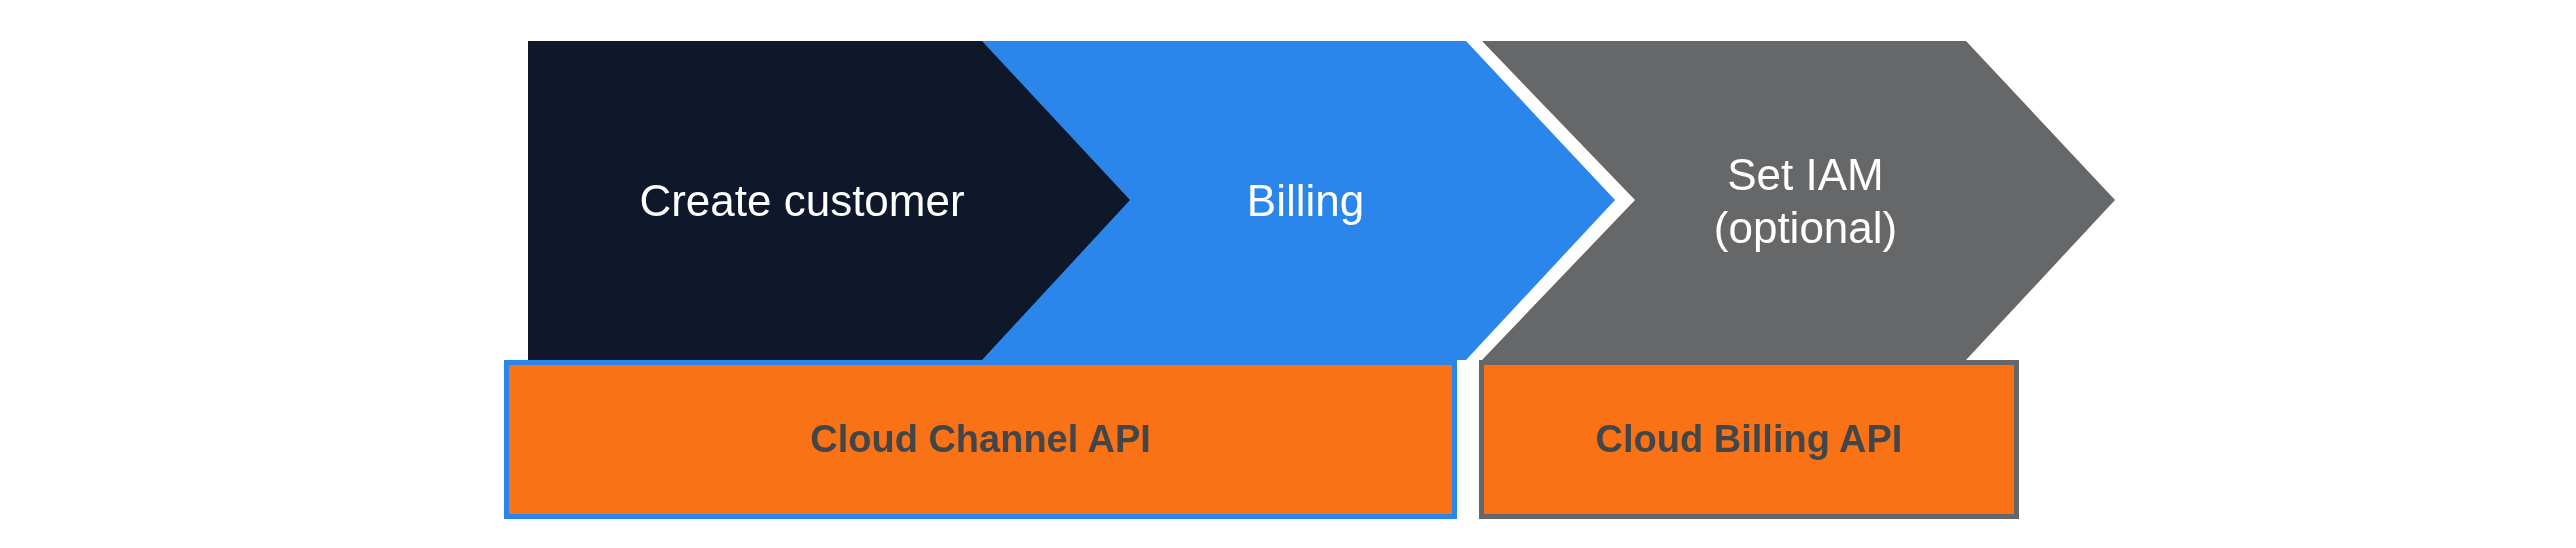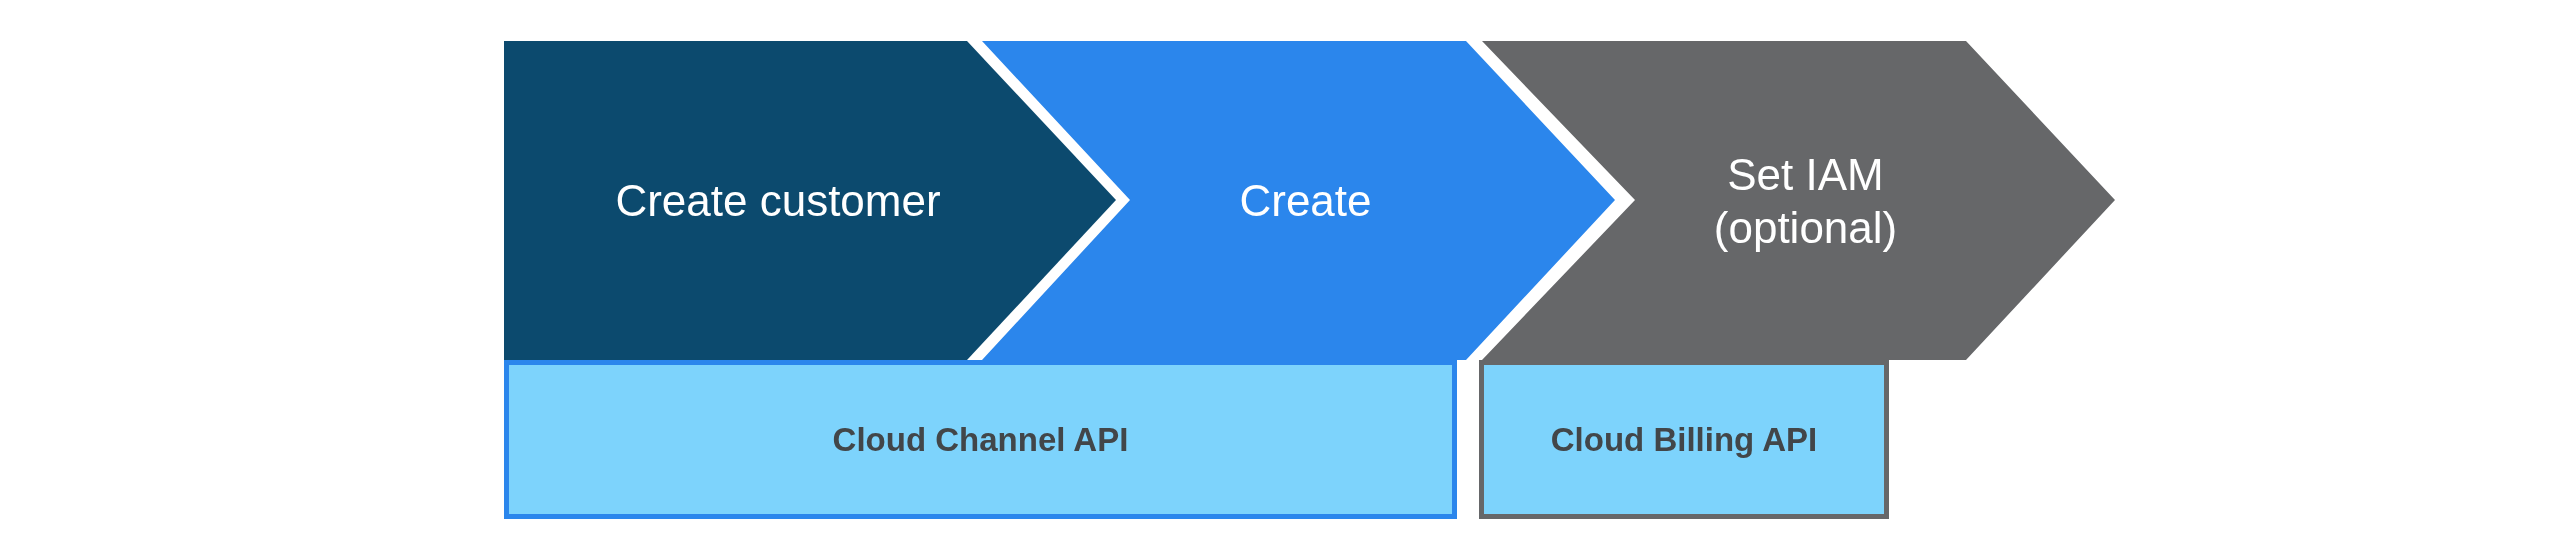--- a/index.html
+++ b/index.html
@@ -25,23 +25,23 @@
     flex-direction: column;
     justify-content: center;
     align-items: center;
     text-align: center;
     font-size: 44px;
     font-weight: 400;
     line-height: 53px;
     color: #ffffff;
   }
   .chevron--create-customer {
-    left: 504px;
+    left: 528px;
     width: 612px;
-    background: #0c4a6e;
+    background: #0f172a;
     clip-path: polygon(0px 0px, 463px 0px, 612px 159px, 463px 319px, 0px 319px);
     padding-right: 64px;
   }
   .chevron--create-entitlement {
     left: 982px;
     width: 633px;
     background: #2b86ec;
     clip-path: polygon(0px 0px, 484px 0px, 633px 159px, 484px 319px, 0px 319px, 148px 159px);
     padding-left: 14px;
   }
@@ -55,52 +55,52 @@
   .chevron .line {
     display: block;
     white-space: nowrap;
   }
   
   .api-box {
     position: absolute;
     top: 360px;
     height: 159px;
     box-sizing: border-box;
-    background: #7dd3fc;
+    background: #f97316;
     display: flex;
     align-items: center;
     justify-content: center;
     text-align: center;
-    font-size: 33px;
+    font-size: 38px;
     font-weight: 700;
     color: #424649;
     white-space: nowrap;
   }
   .api-box--channel {
     left: 504px;
     width: 953px;
     border: 5.5px solid #2b86ec;
   }
   .api-box--billing {
     left: 1479px;
-    width: 410px;
+    width: 540px;
     border: 5.5px solid #666769;
   }
 </style>
 </head>
 <body>
 
 <div class="canvas">
 
   <div class="chevron chevron--create-customer">
     <span class="line">Create customer</span>
   </div>
 
   <div class="chevron chevron--create-entitlement">
-    <span class="line">Create</span>
+    <span class="line">Billing</span>
   </div>
 
   <div class="chevron chevron--set-iam">
     <span class="line">Set IAM</span>
     <span class="line">(optional)</span>
   </div>
 
   <div class="api-box api-box--channel">
     <span>Cloud Channel API</span>
   </div>

